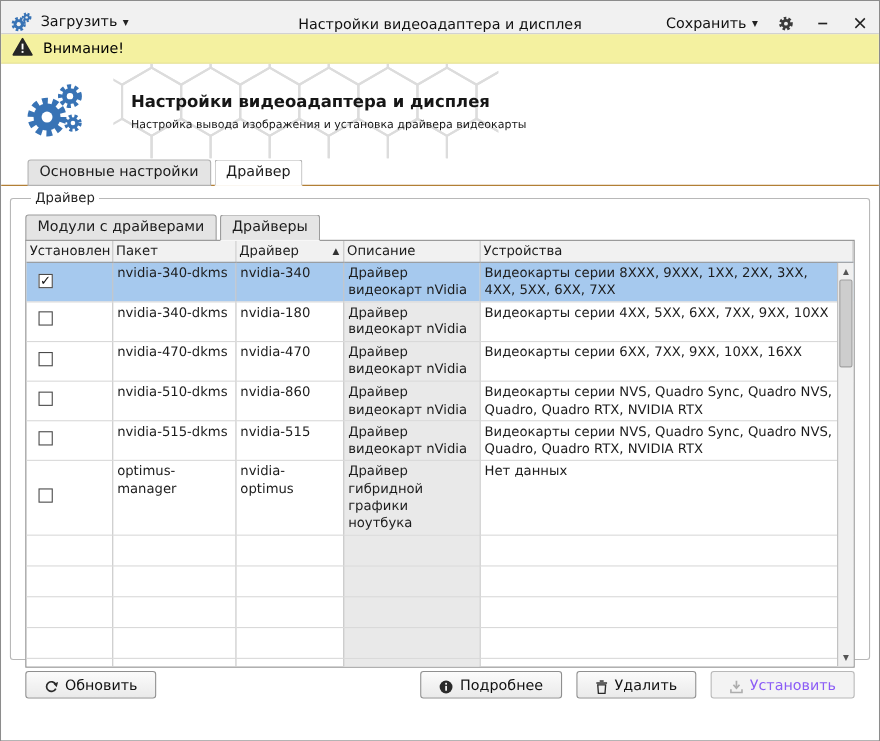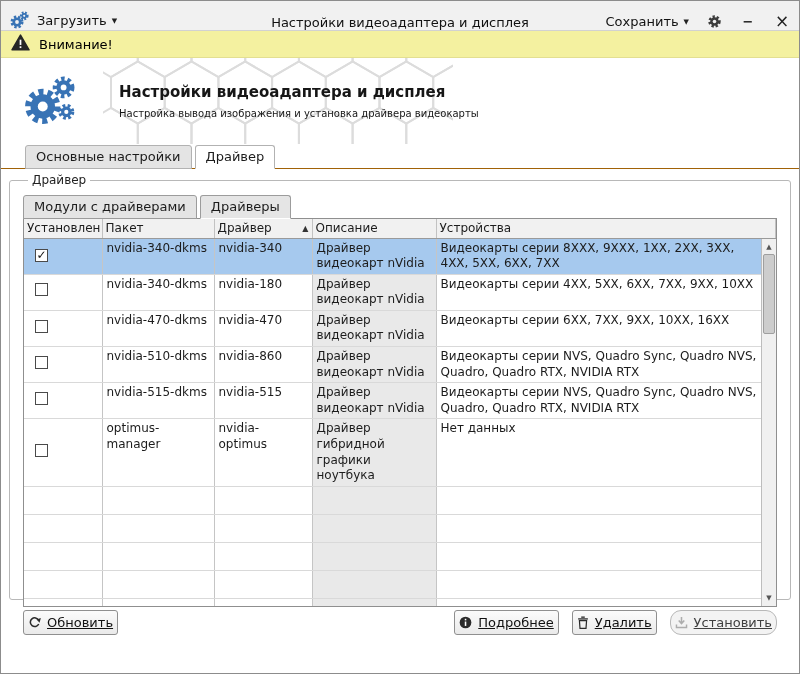--- a/index.html
+++ b/index.html
@@ -63,22 +63,22 @@
   
   .vscroll { position: absolute; top: 20px; right: 0; bottom: 0; width: 15px; background: #f0f0f0; border-left: 1px solid #bdbdbd; }
   .vs-btn { position: absolute; left: 0; width: 14px; height: 14px; font-size: 7px; color: #555; display: flex; align-items: center; justify-content: center; }
   .vs-up { top: 1px; }
   .vs-down { bottom: 1px; }
   .vs-thumb { position: absolute; left: 1px; right: 1px; top: 15px; height: 80px; background: #cdcdcd; border: 1px solid #9f9f9f; border-radius: 2px; }
 
   
   .btn-row { display: flex; align-items: center; gap: 13px; margin: 10px 14px 0; }
   .spacer { flex: 1; }
-  .btn { display: inline-flex; align-items: center; gap: 6px; padding: 3px 4px; height: 25px; background: linear-gradient(#fbfbfb, #eaeaea); border: 1px solid #8f8f8f; border-radius: 3px; font: inherit; font-size: 13px; color: #111; cursor: default; text-decoration: underline; }
-  .btn:disabled { color: #404040; border-color: #b8b8b8; background: #f3f3f3; border-radius: 11px; }
+  .btn { display: inline-flex; align-items: flex-end; gap: 6px; padding: 3px 16px; height: 25px; background: linear-gradient(#fbfbfb, #eaeaea); border: 1px solid #8f8f8f; border-radius: 3px; font: inherit; font-size: 13px; color: #111; cursor: default; }
+  .btn:disabled { color: #8b5cf6; border-color: #b8b8b8; background: #f3f3f3; }
 </style>
 </head>
 <body>
 
 <div class="window">
 
   <div class="titlebar">
     <div class="tb-left">
       <span class="app-icon">
         <svg width="20" height="20" viewBox="0 0 20 20">

